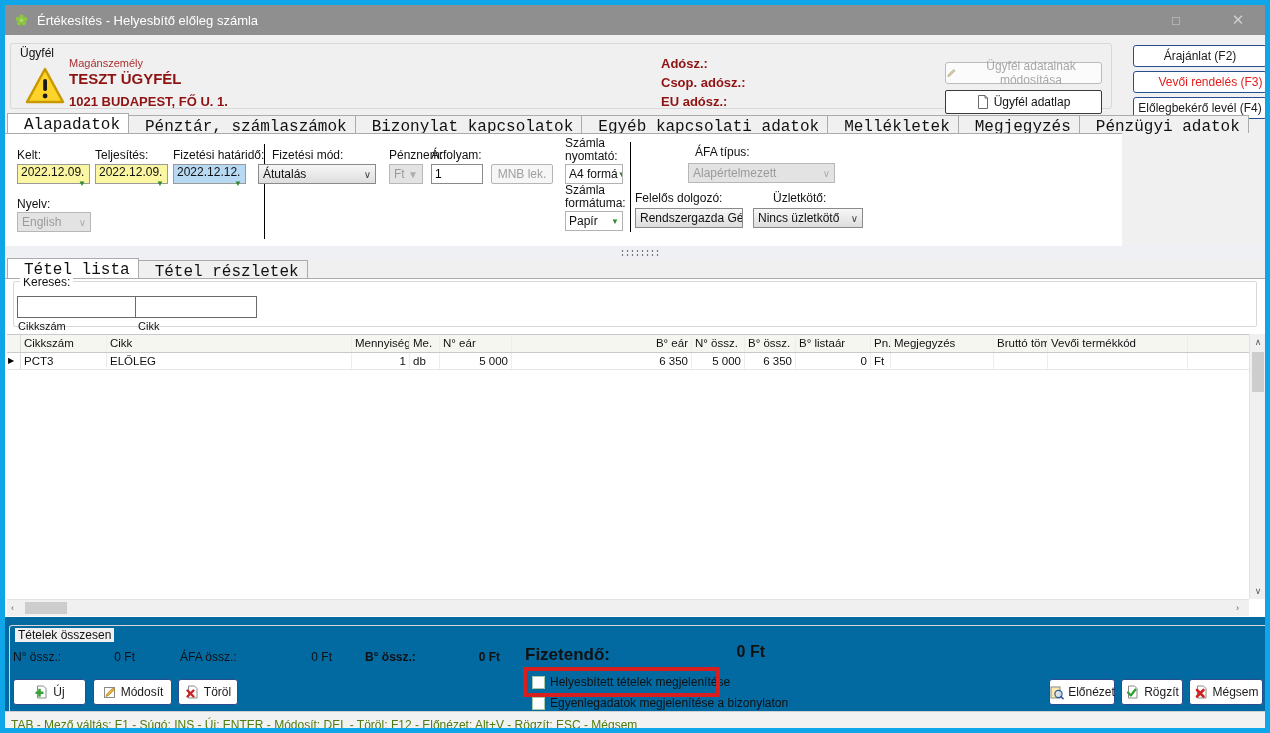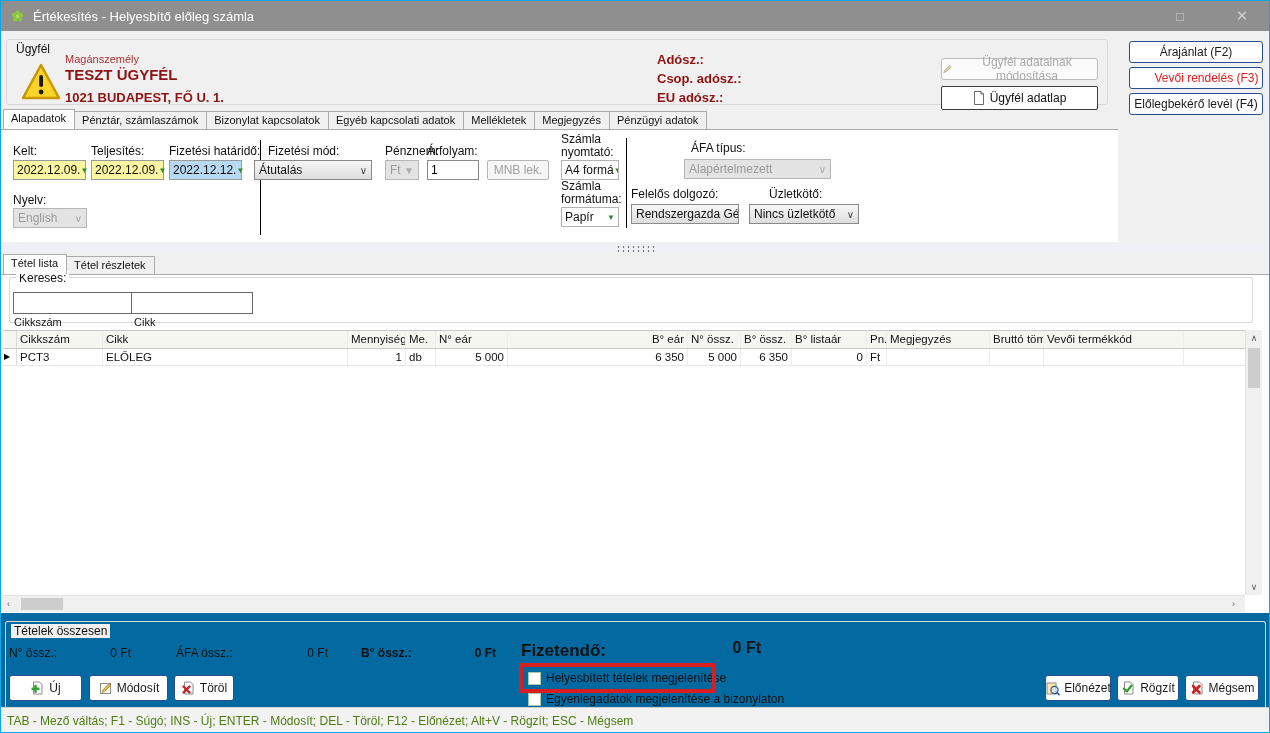--- a/index.html
+++ b/index.html
@@ -1,20 +1,20 @@
 <!DOCTYPE html>
 <html><head>
 <meta charset="utf-8">
 <style>
   * { margin:0; padding:0; box-sizing:border-box; }
   html,body { background:#555; }
   .win {
     position:relative; width:1270px; height:733px;
     font-family:"Liberation Sans", sans-serif; font-size:12px; color:#111;
-    background:#f0f0f0; border:1px solid #0ea5e9; overflow:hidden;
+    background:#f0f0f0; border:5px solid #0ea5e9; overflow:hidden;
   }
   
   .titlebar { position:absolute; left:0; top:0; width:100%; height:30px;
     background:#8f8f8f; display:flex; align-items:center; color:#fff; }
   .titlebar .appicon { width:15px; height:15px; margin:0 8px 0 9px; }
   .titlebar .title { font-size:13px; }
   .titlebar .spacer { flex:1; }
   .tb-btn { width:34px; height:30px; display:flex; align-items:center; justify-content:center;
     color:#cfcfcf; font-size:13px; }
   .tb-max { margin-right:28px; }
@@ -37,29 +37,29 @@
     display:flex; align-items:center; justify-content:center; gap:5px; font-size:12px; }
   #side-buttons { position:absolute; left:1128px; top:10px; width:134px;
     display:flex; flex-direction:column; gap:4px; }
   .btn-blue { background:#fff; border:1px solid #2a4d8f; border-radius:3px;
     font-family:"Liberation Sans",sans-serif; font-size:12px; color:#1a1a1a; cursor:default; }
   .side-btn { height:22px; }
   
   .tabstrip { position:absolute; left:2px; display:flex; align-items:flex-end; height:20px; }
   #main-tabs { top:108px; }
   #item-tabs { top:253px; }
-  .tab { height:18px; padding:2px 8px 0 7px; border:1px solid #ababab; border-bottom:none;
-    background:#f0f0f0; margin-right:-1px; white-space:nowrap; font-size:11px; }
+  .tab { height:18px; padding:2px 8px 0 16px; border:1px solid #ababab; border-bottom:none;
+    background:#f0f0f0; margin-right:-1px; white-space:nowrap; font-size:16px;font-family:Liberation Mono, monospace; }
   .tab.active { background:#fff; height:20px; position:relative; z-index:2; }
   
   .formpanel { position:absolute; left:0; top:128px; width:1117px; height:113px;
     background:#fff; border-top:1px solid #ababab; }
   .flabel { position:absolute; font-size:12px; color:#111; line-height:13px; }
   .datefield { position:absolute; height:20px; border:1px solid #9a9a9a; display:flex;
-    align-items:center; padding:0 3px; font-size:12px; }
+    padding:0 3px; font-size:12px;flex-direction:column; }
   .datefield .arr, .green-combo .arr { color:#2e8b2e; font-size:8px; margin-left:auto; }
   .combo { position:absolute; height:20px; border:1px solid #8a8a8a;
     background:linear-gradient(#f7f7f7,#dddddd); display:flex; align-items:center;
     padding:0 4px; font-size:12px; overflow:hidden; white-space:nowrap; }
   .combo .chev { margin-left:4px; margin-left:auto; color:#444; font-size:10px; }
   .combo.disabled { background:#e3e3e3; color:#9b9b9b; border-color:#b7b7b7; }
   .combo.disabled .chev { color:#adadad; }
   .green-combo { position:absolute; height:20px; border:1px solid #b2b2b2; background:#fff;
     display:flex; align-items:center; padding:0 3px; font-size:12px; overflow:hidden; white-space:nowrap; }
   .tinput { position:absolute; height:20px; border:1px solid #8a8a8a; background:#fff;

